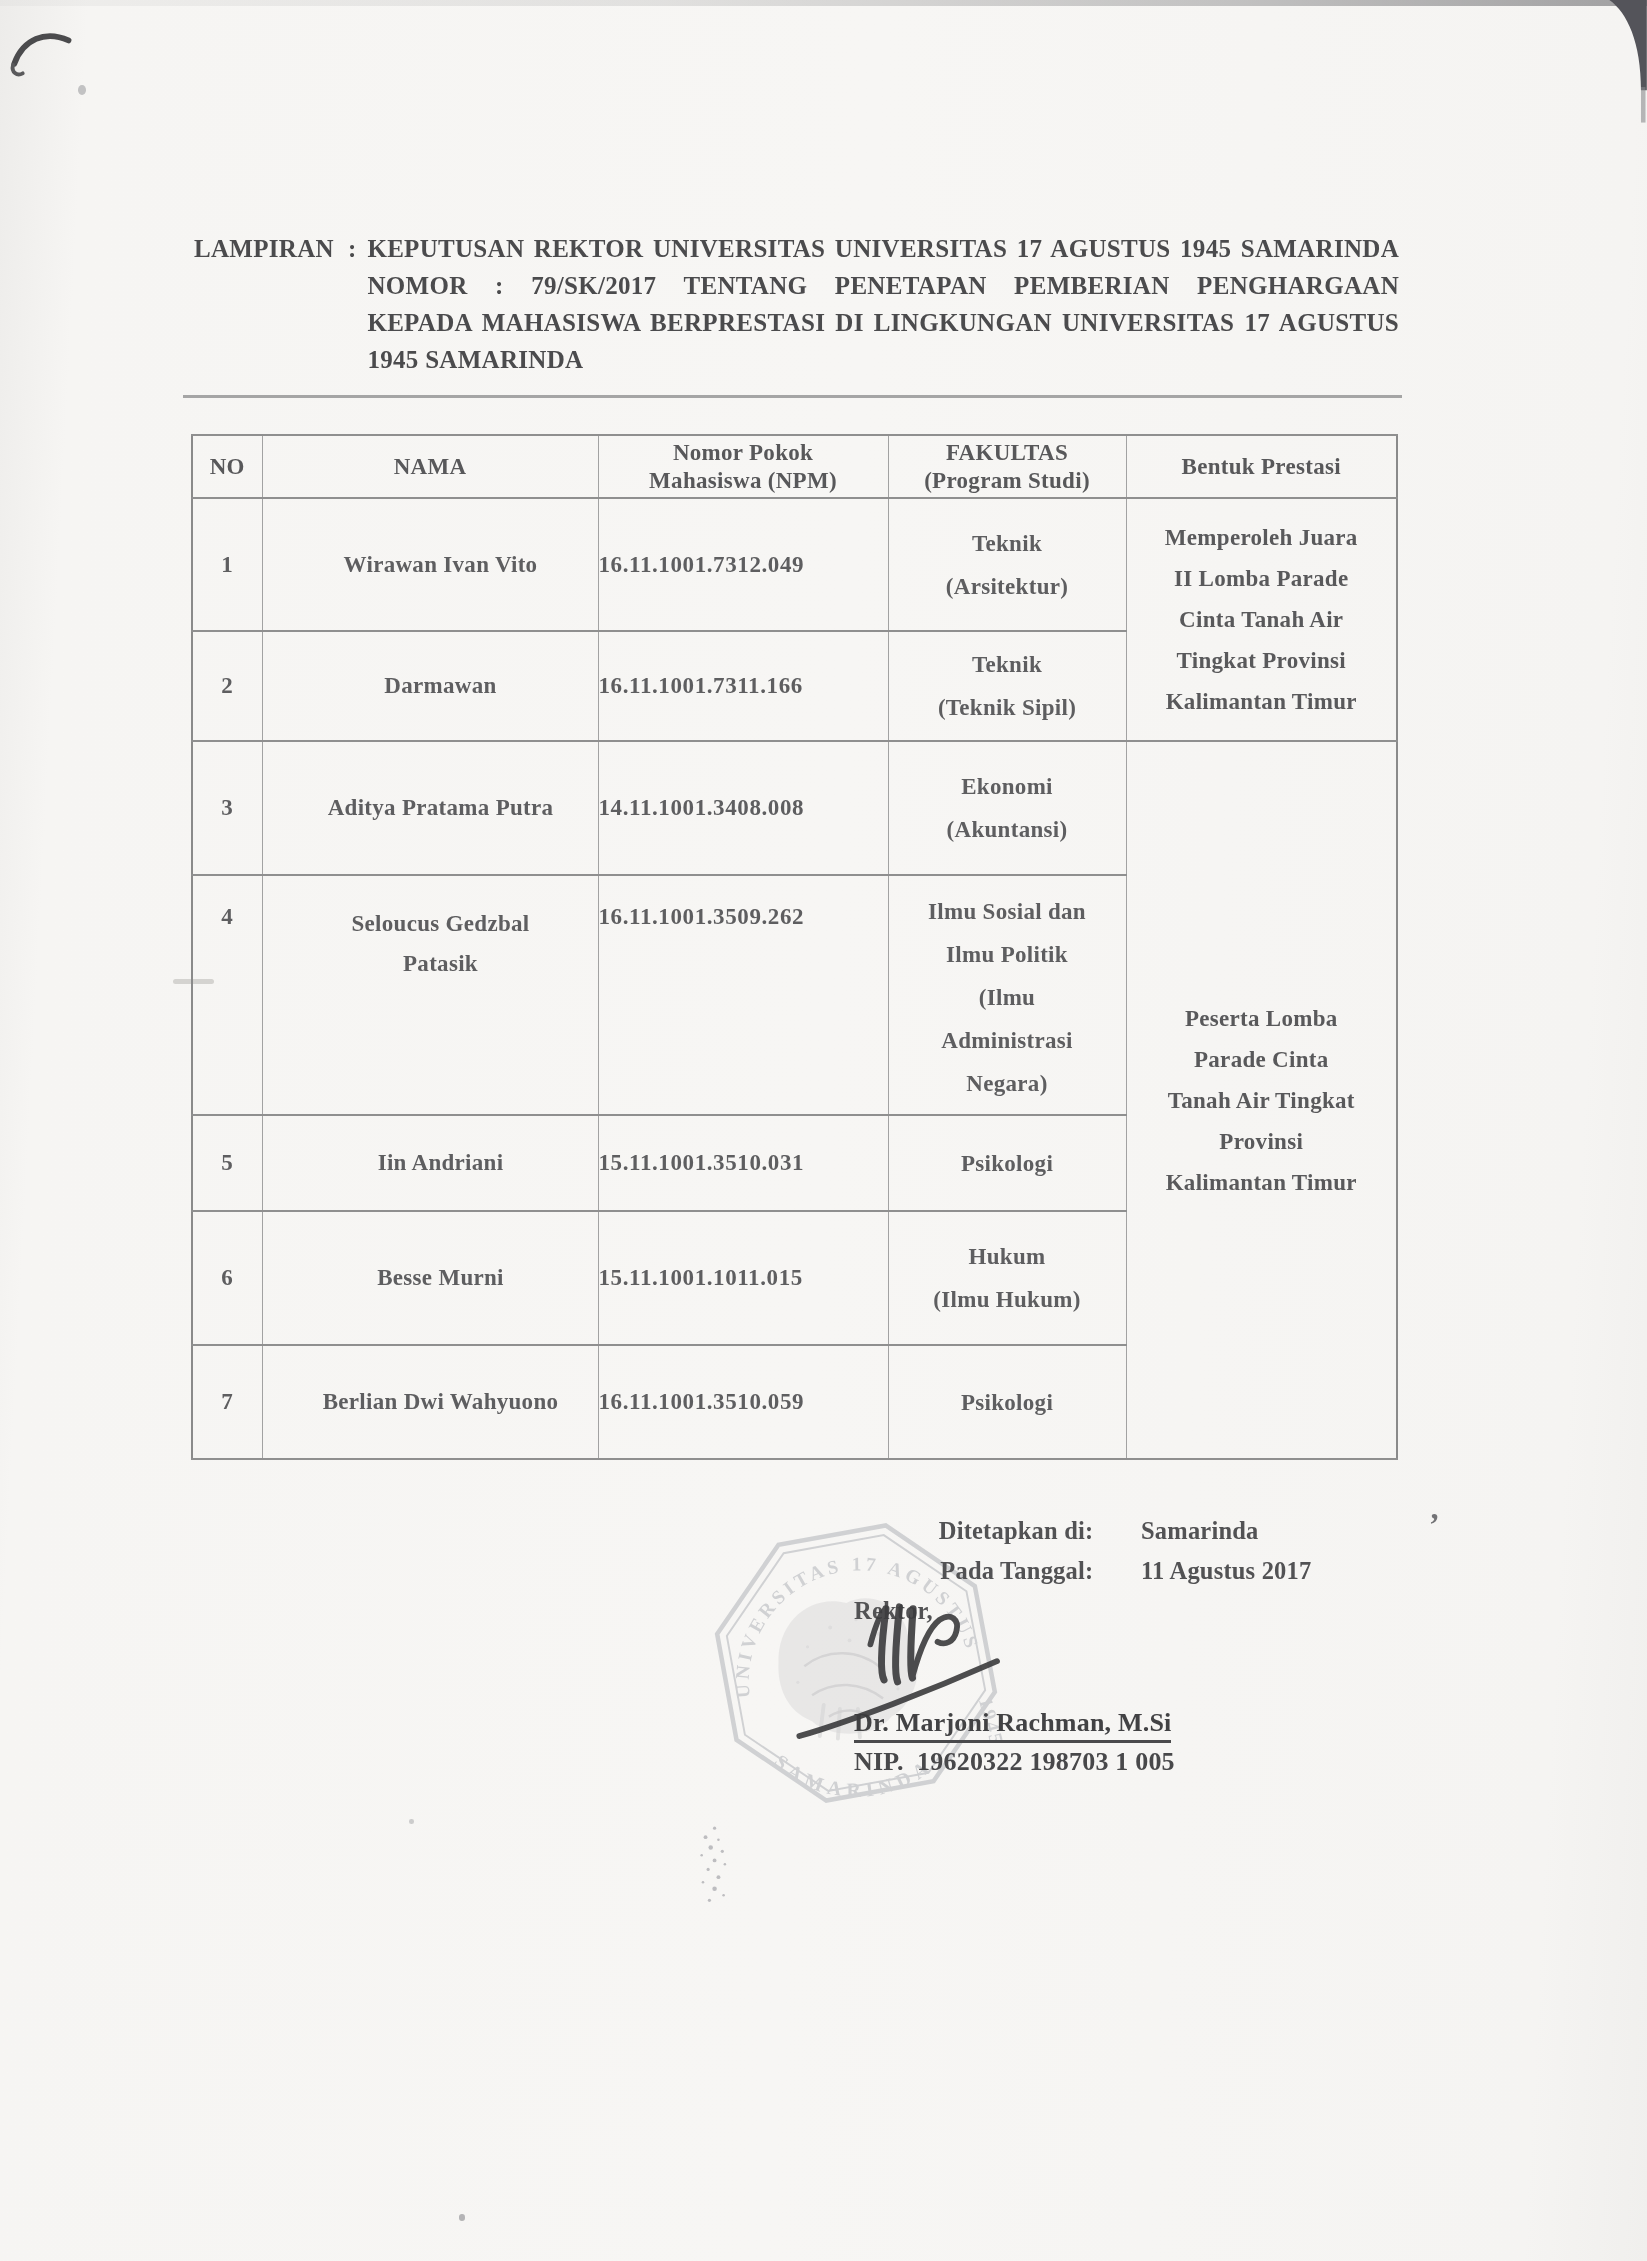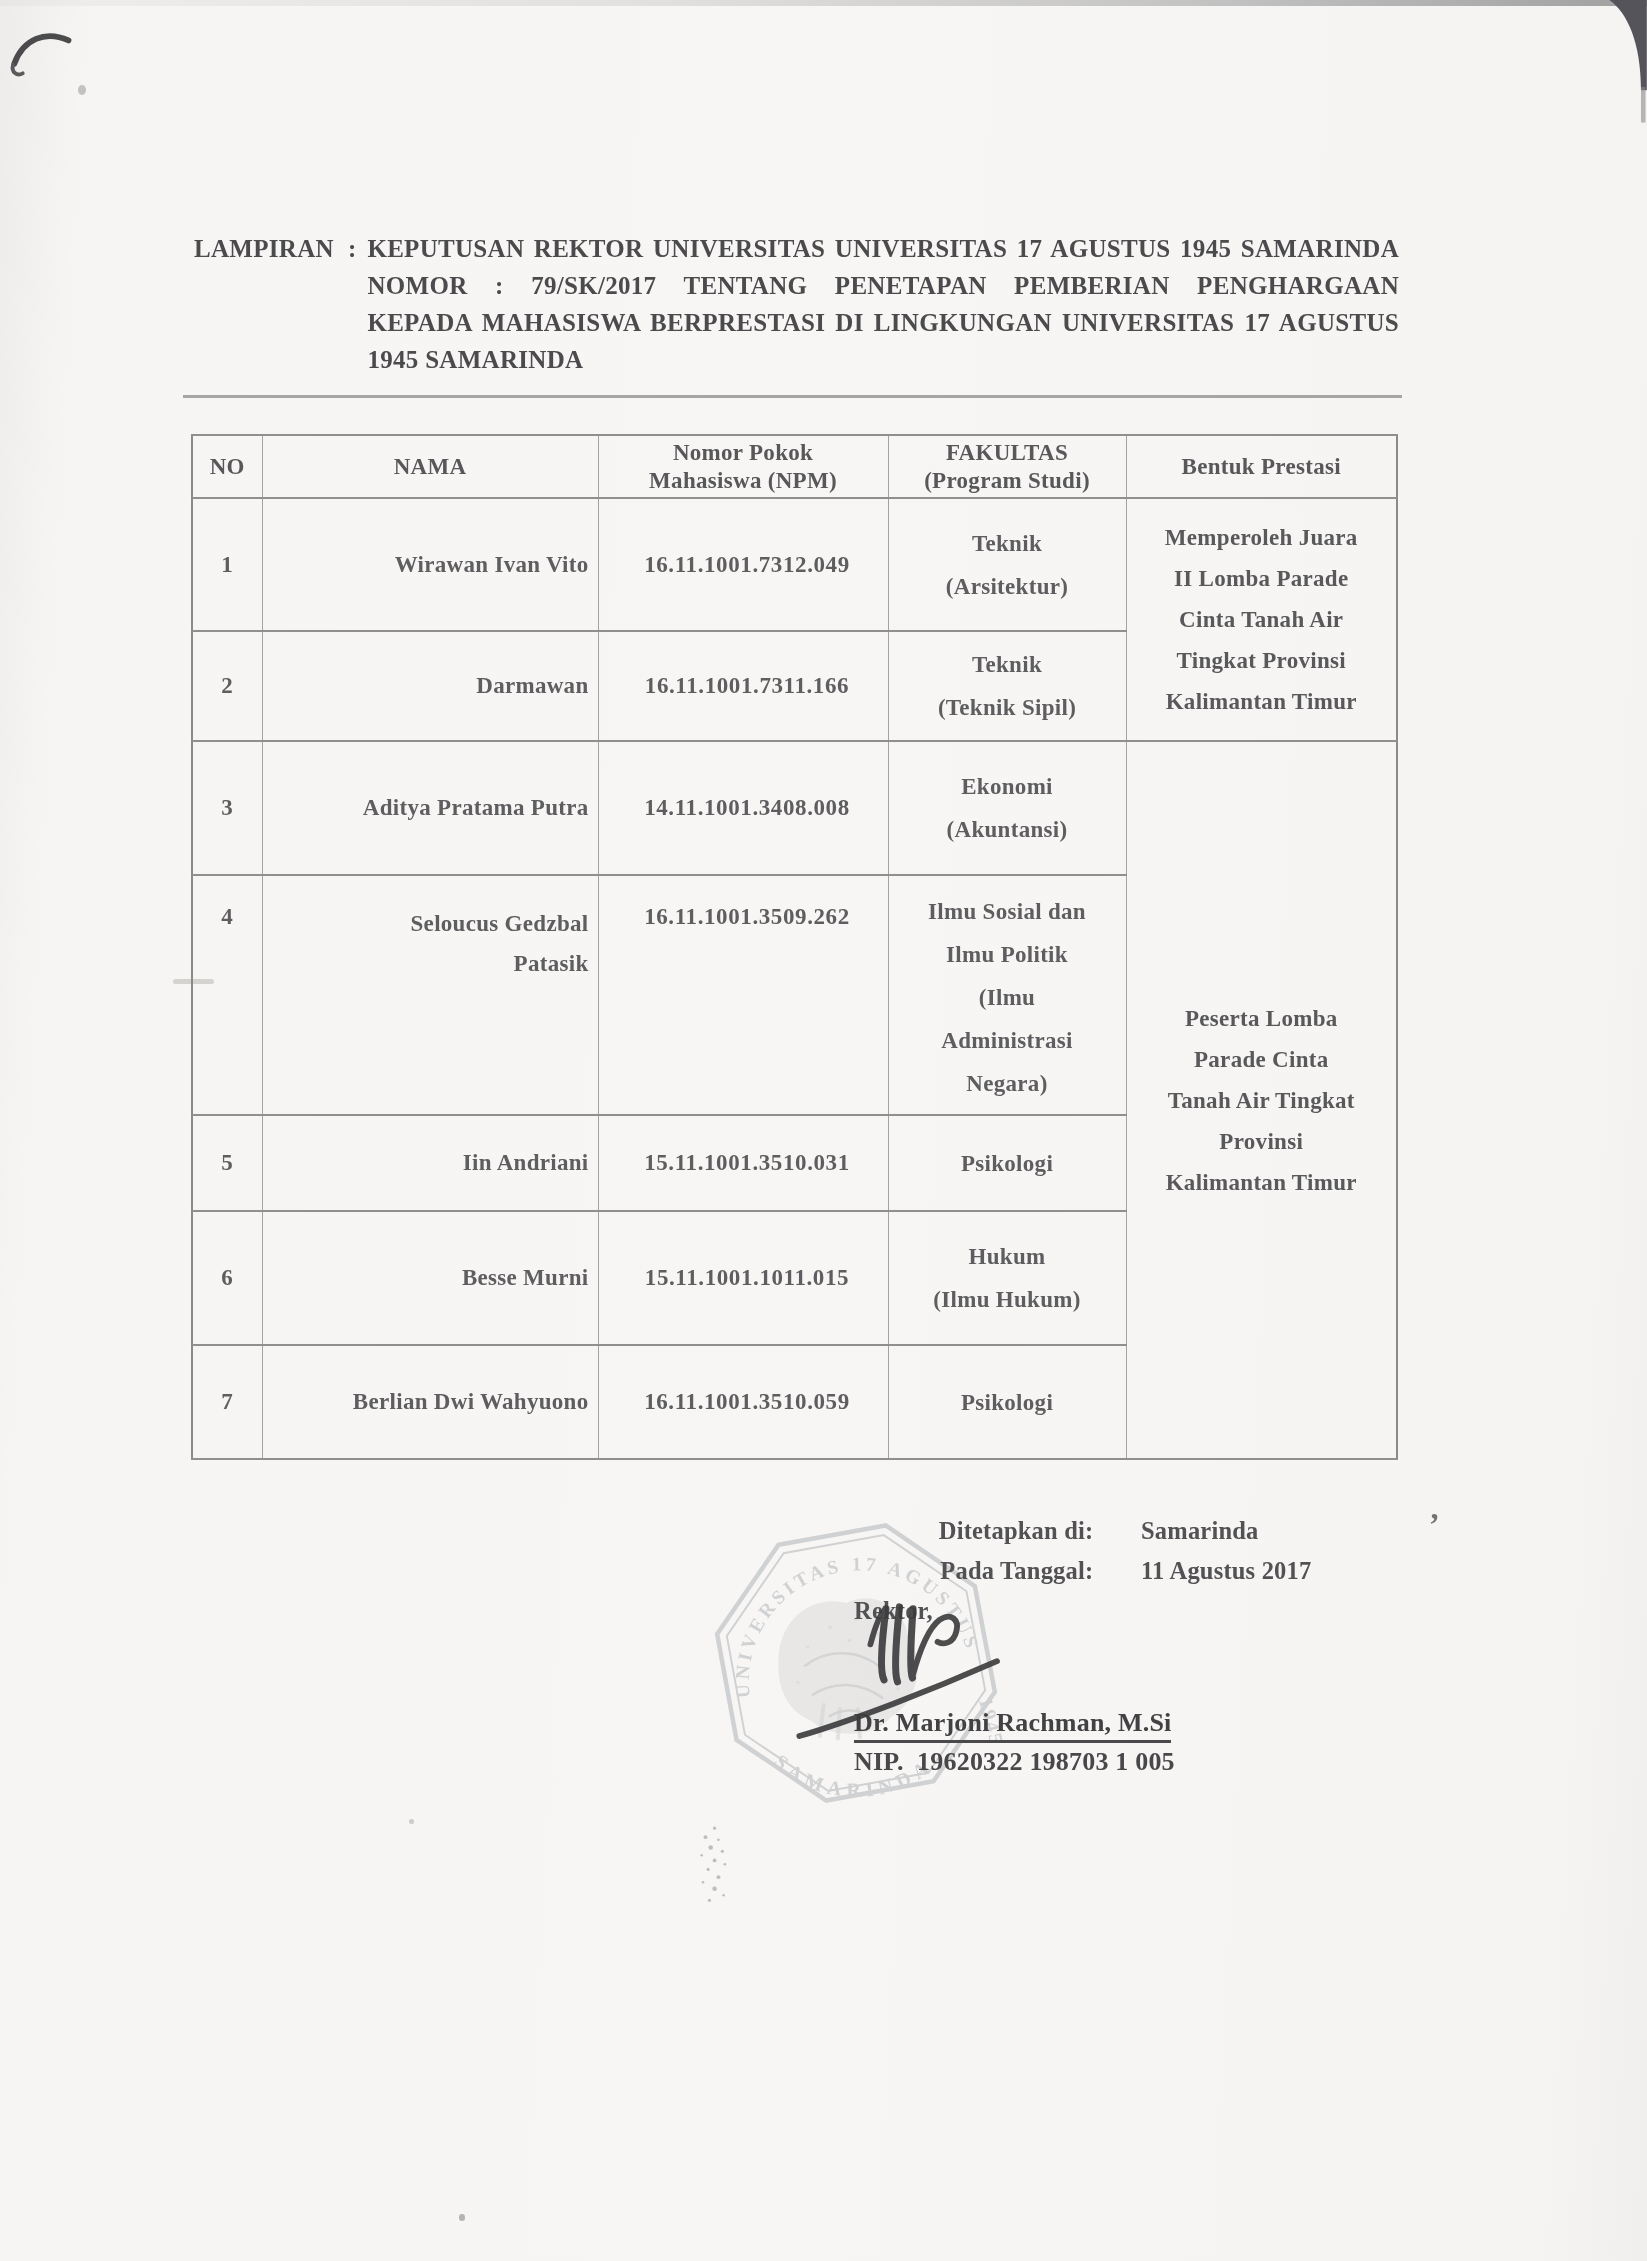--- a/index.html
+++ b/index.html
@@ -37,22 +37,22 @@
   table.doc{position:absolute;left:191px;top:434px;width:1205px;
     border-collapse:collapse;table-layout:fixed;
     font-size:23px;font-weight:700;color:#5e5e60;letter-spacing:0.3px;}
   table.doc{border:2.6px solid #8a8a8a;}
   .doc th,.doc td{
     border-top:2.6px solid #8f8f8f;border-bottom:2.6px solid #8f8f8f;
     border-left:1.3px solid #a2a2a2;border-right:1.3px solid #a2a2a2;
     vertical-align:middle;padding:0;}
   .doc th{line-height:28px;white-space:pre-line;text-align:center;color:#58585a;}
   .doc td.no{text-align:center;}
-  .doc td.nama{text-align:right;padding-left:30px;padding-right:9px;line-height:40px;white-space:pre-line;}
-  .doc td.npm{text-align:center;letter-spacing:0.6px;padding-left:8px;}
+  .doc td.nama{text-align:center;padding-left:30px;padding-right:9px;line-height:40px;white-space:pre-line;}
+  .doc td.npm{letter-spacing:0.6px;}
   .doc td.fak{text-align:center;line-height:43px;white-space:pre-line;}
   .doc td.pres{text-align:center;line-height:41px;white-space:pre-line;color:#59595b;margin-top:20px;}
   tr.rhead{height:63px;}
   tr.r1{height:133px;} tr.r2{height:110px;} tr.r3{height:134px;} tr.r4{height:240px;}
   tr.r5{height:96px;} tr.r6{height:134px;} tr.r7{height:114px;}
   tr.r4 td.no,tr.r4 td.nama,tr.r4 td.npm{vertical-align:top;padding-top:28px;}
   tr.r4 td.fak{vertical-align:top;padding-top:14px;}
 
   
   .closing{position:absolute;left:854px;top:1517px;font-size:24.5px;color:#525254;letter-spacing:0.2px;}

